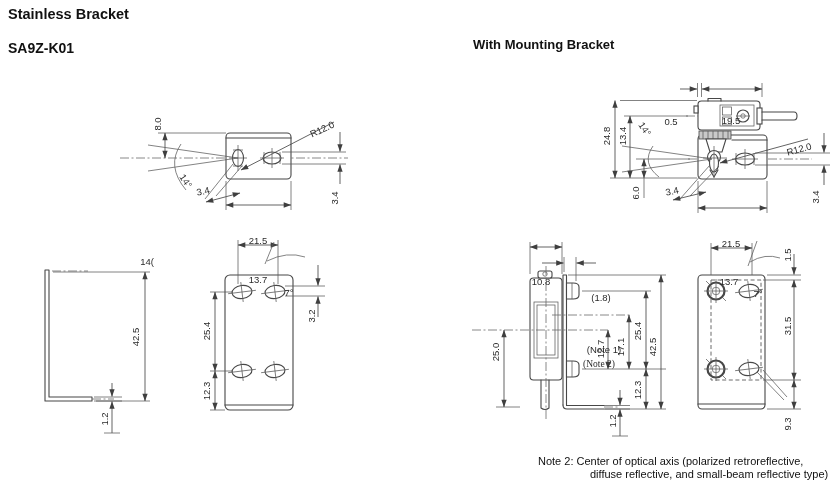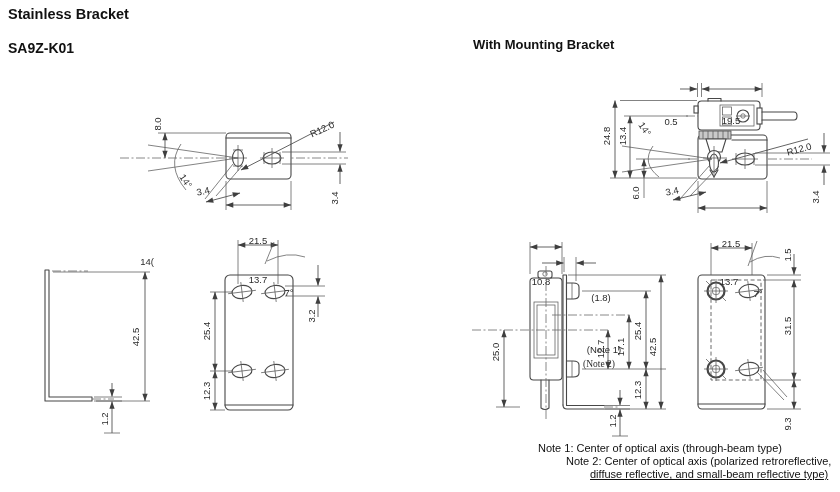--- a/index.html
+++ b/index.html
@@ -264,17 +264,16 @@
   <span class="dim v" style="left:637px;top:390px;">12.3</span>
   <span class="dim v" style="left:612px;top:421px;">1.2</span>
   <span class="dim v" style="left:495px;top:352px;">25.0</span>
 
   <span class="dim c" style="left:729px;top:239px;">13.7</span>
   <span class="dim c" style="left:758px;top:251px;">7°</span>
   <span class="dim v" style="left:787px;top:255px;">1.5</span>
   <span class="dim v" style="left:787px;top:326px;">31.5</span>
   <span class="dim v" style="left:787px;top:424px;">9.3</span>
 
-  <div class="note" style="left:538px;top:442px;">Note 1: Center of optical axis (through-beam type)</div>
-  <div class="note" style="left:566px;top:455px;">Note 2: Center of optical axis (polarized retroreflective,</div>
-  <div class="note" style="left:590px;top:468px;text-decoration:underline;">diffuse reflective, and small-beam reflective type)</div>
+  <div class="note" style="left:538px;top:455px;">Note 2: Center of optical axis (polarized retroreflective,</div>
+  <div class="note" style="left:590px;top:468px;">diffuse reflective, and small-beam reflective type)</div>
 
 </div>
 
 </body></html>

